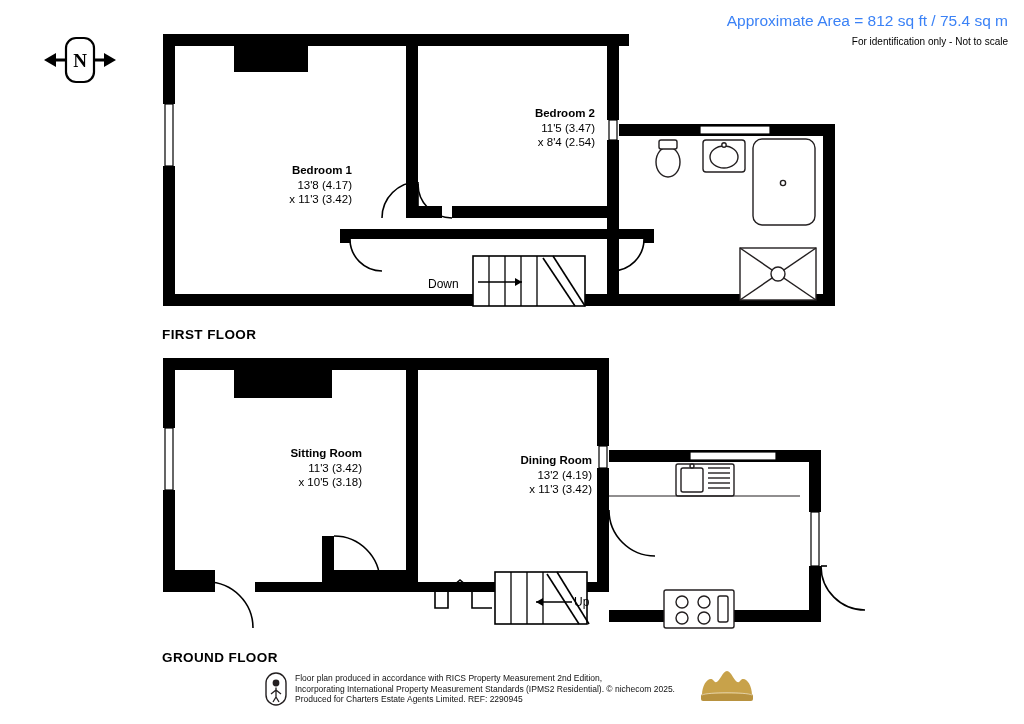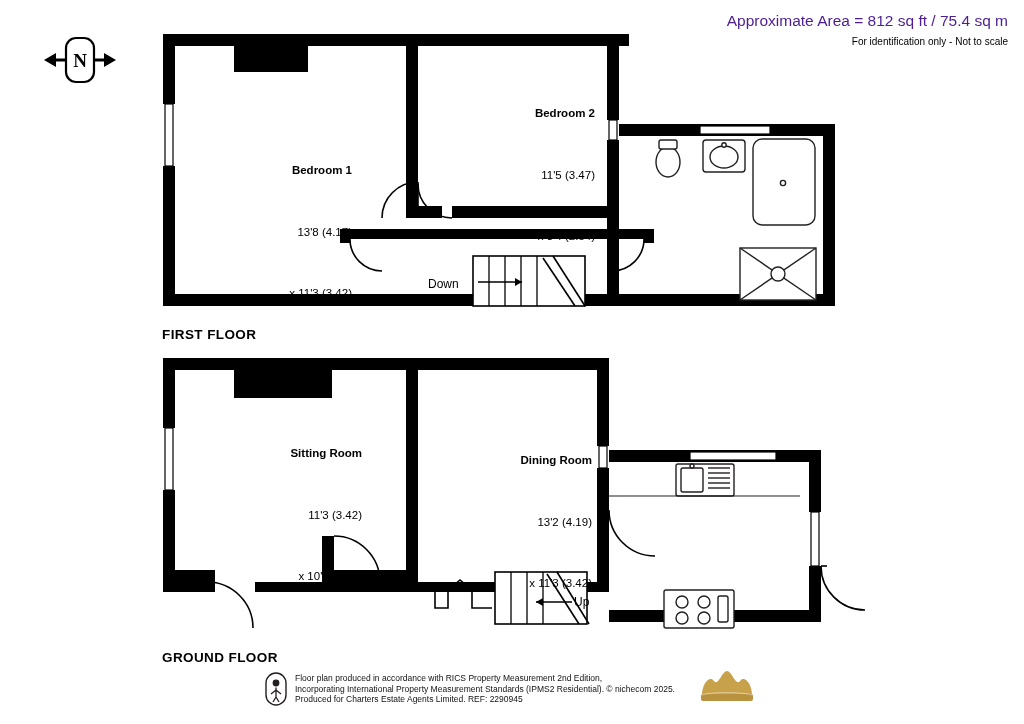--- a/index.html
+++ b/index.html
@@ -18,21 +18,21 @@
     background: #ffffff;
     overflow: hidden;
   }
   .abs { position: absolute; }
 
   
   #area-text {
     right: 16px;
     top: 12px;
     font-size: 15.5px;
-    color: #4c1d95;
+    color: #3b82f6;
     text-align: right;
     white-space: nowrap;
   }
   #ident-text {
     right: 16px;
     top: 36px;
     font-size: 10px;
     color: #000;
     text-align: center;
     white-space: nowrap;
@@ -60,21 +60,21 @@
     text-align: right;
     font-size: 11.5px;
     line-height: 14.5px;
     white-space: nowrap;
   }
   .room-label .rname {
     font-weight: bold;
     font-size: 11.5px;
     display: block;
   }
-  .room-label .rdim { display: block; margin-top: 47px; }
+  .room-label .rdim { display: block; }
 
   #label-bedroom1 { left: 222px; top: 163px; width: 130px; }
   #label-bedroom2 { left: 425px; top: 106px; width: 170px; }
   #label-sitting  { left: 212px; top: 446px; width: 150px; }
   #label-dining   { left: 432px; top: 453px; width: 160px; }
   #label-kitchen  { left: 646px; top: 515px; width: 160px; }
 
   .stair-word {
     font-size: 12px;
     font-weight: normal;

